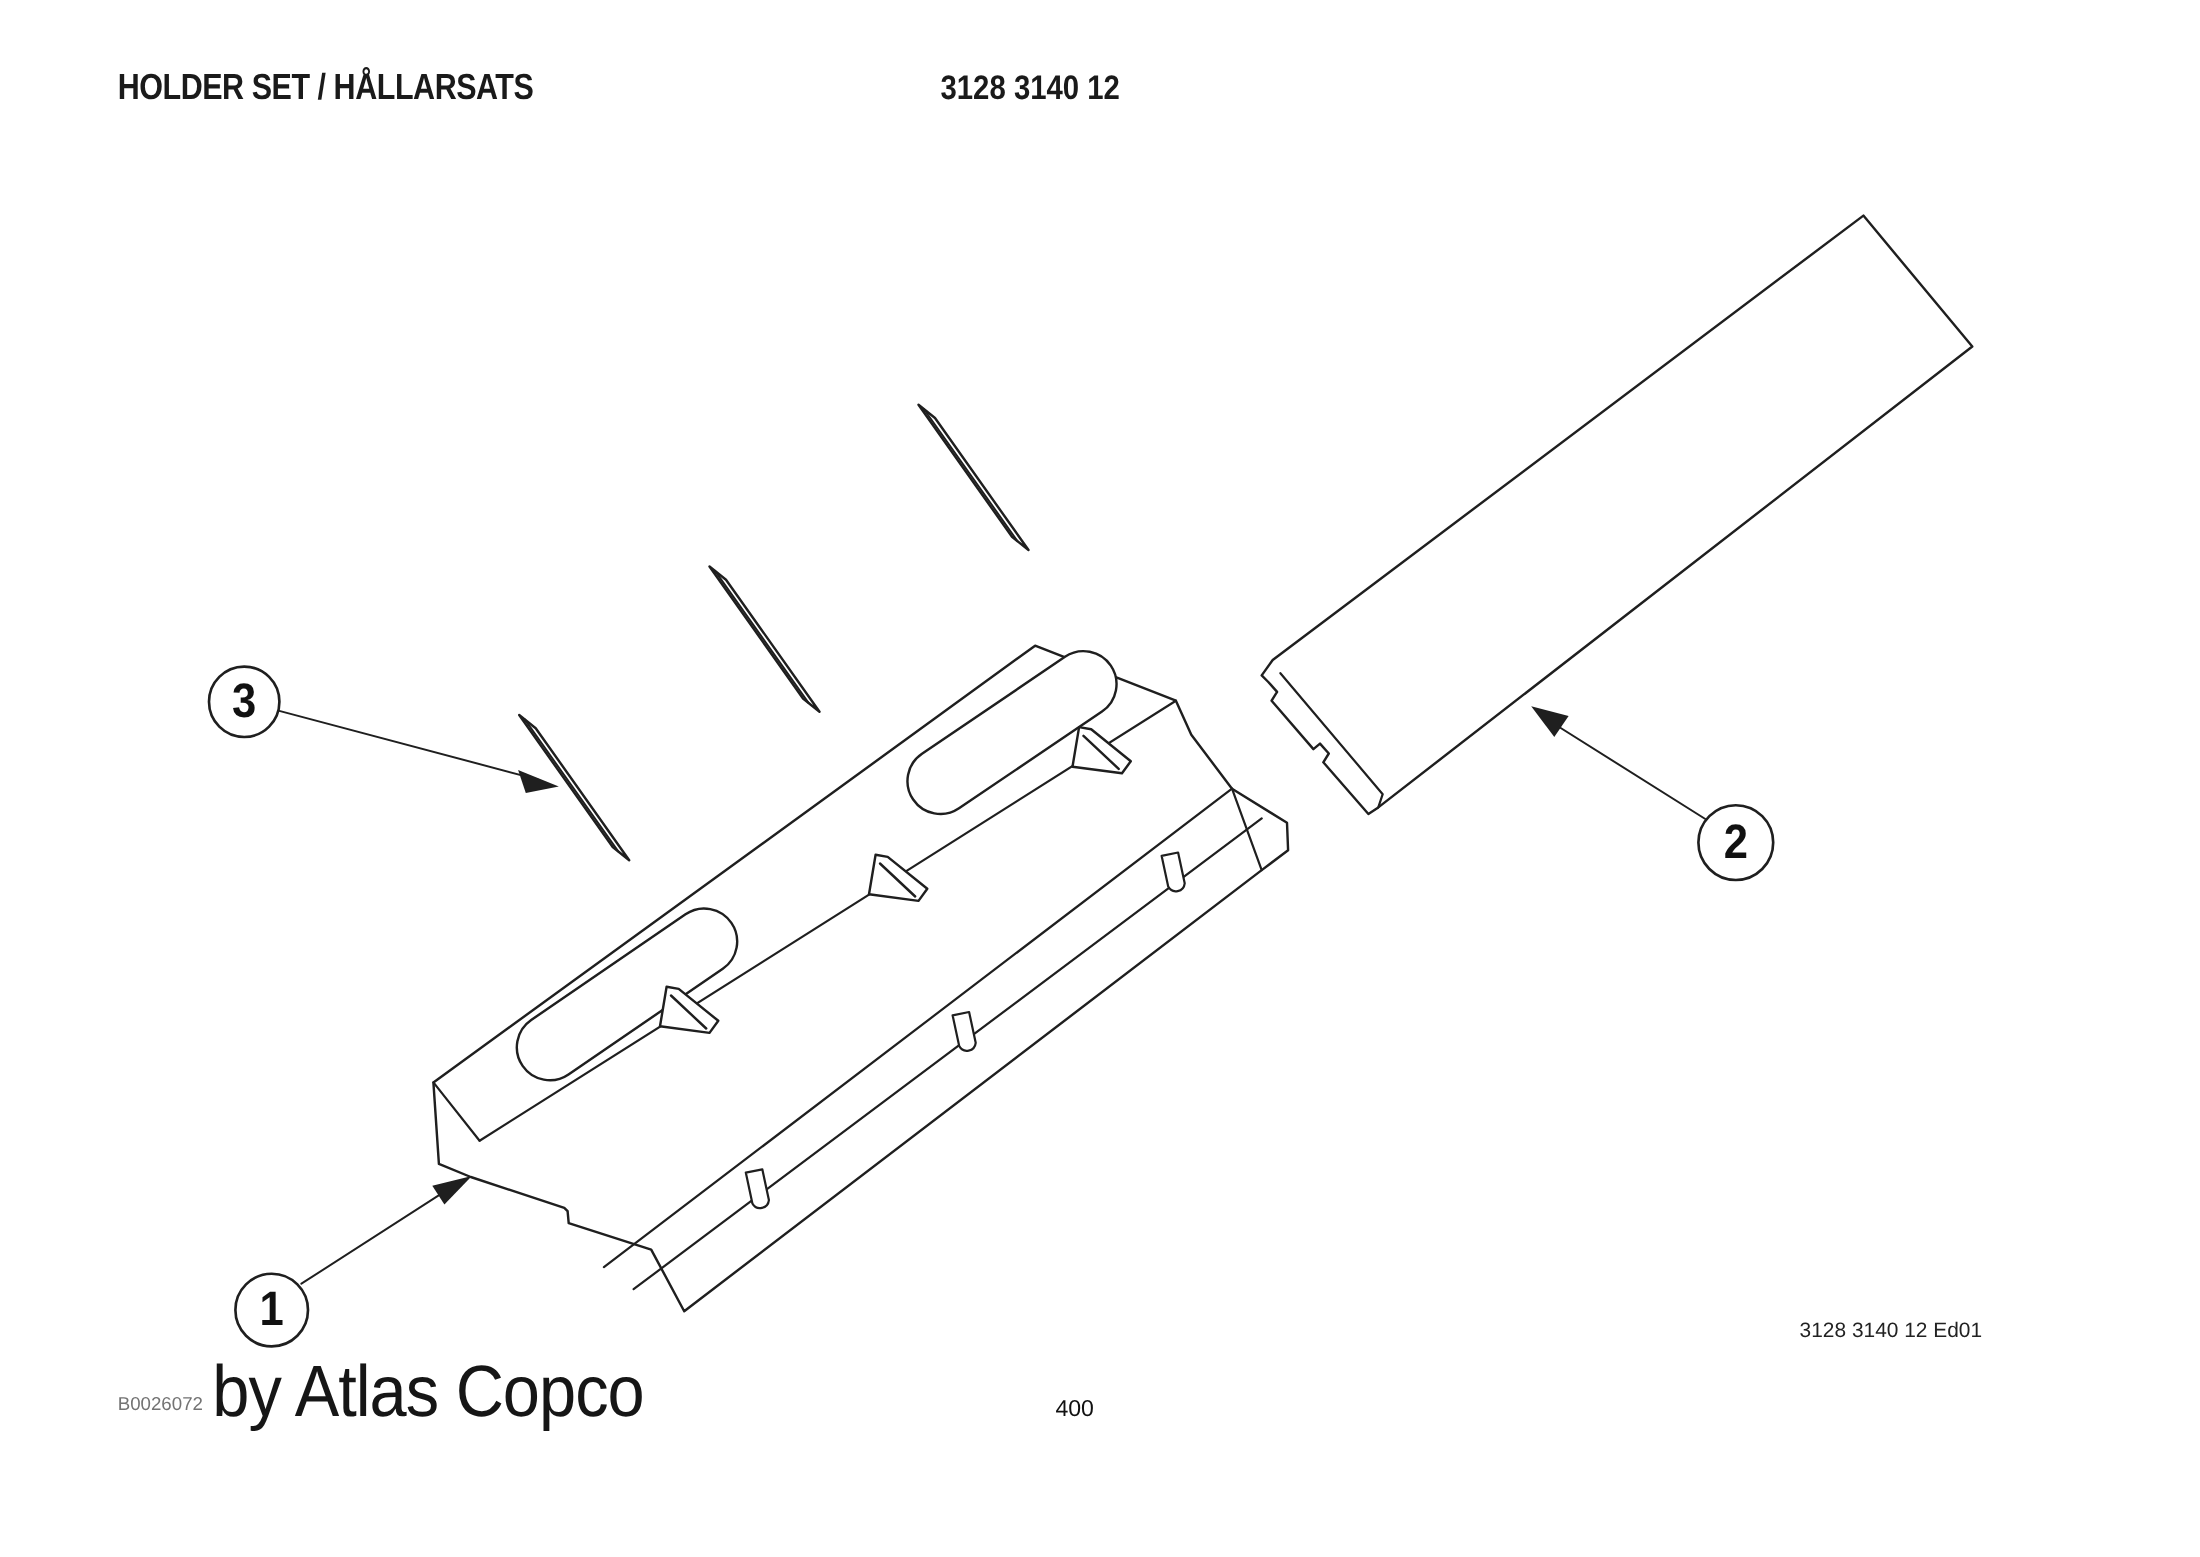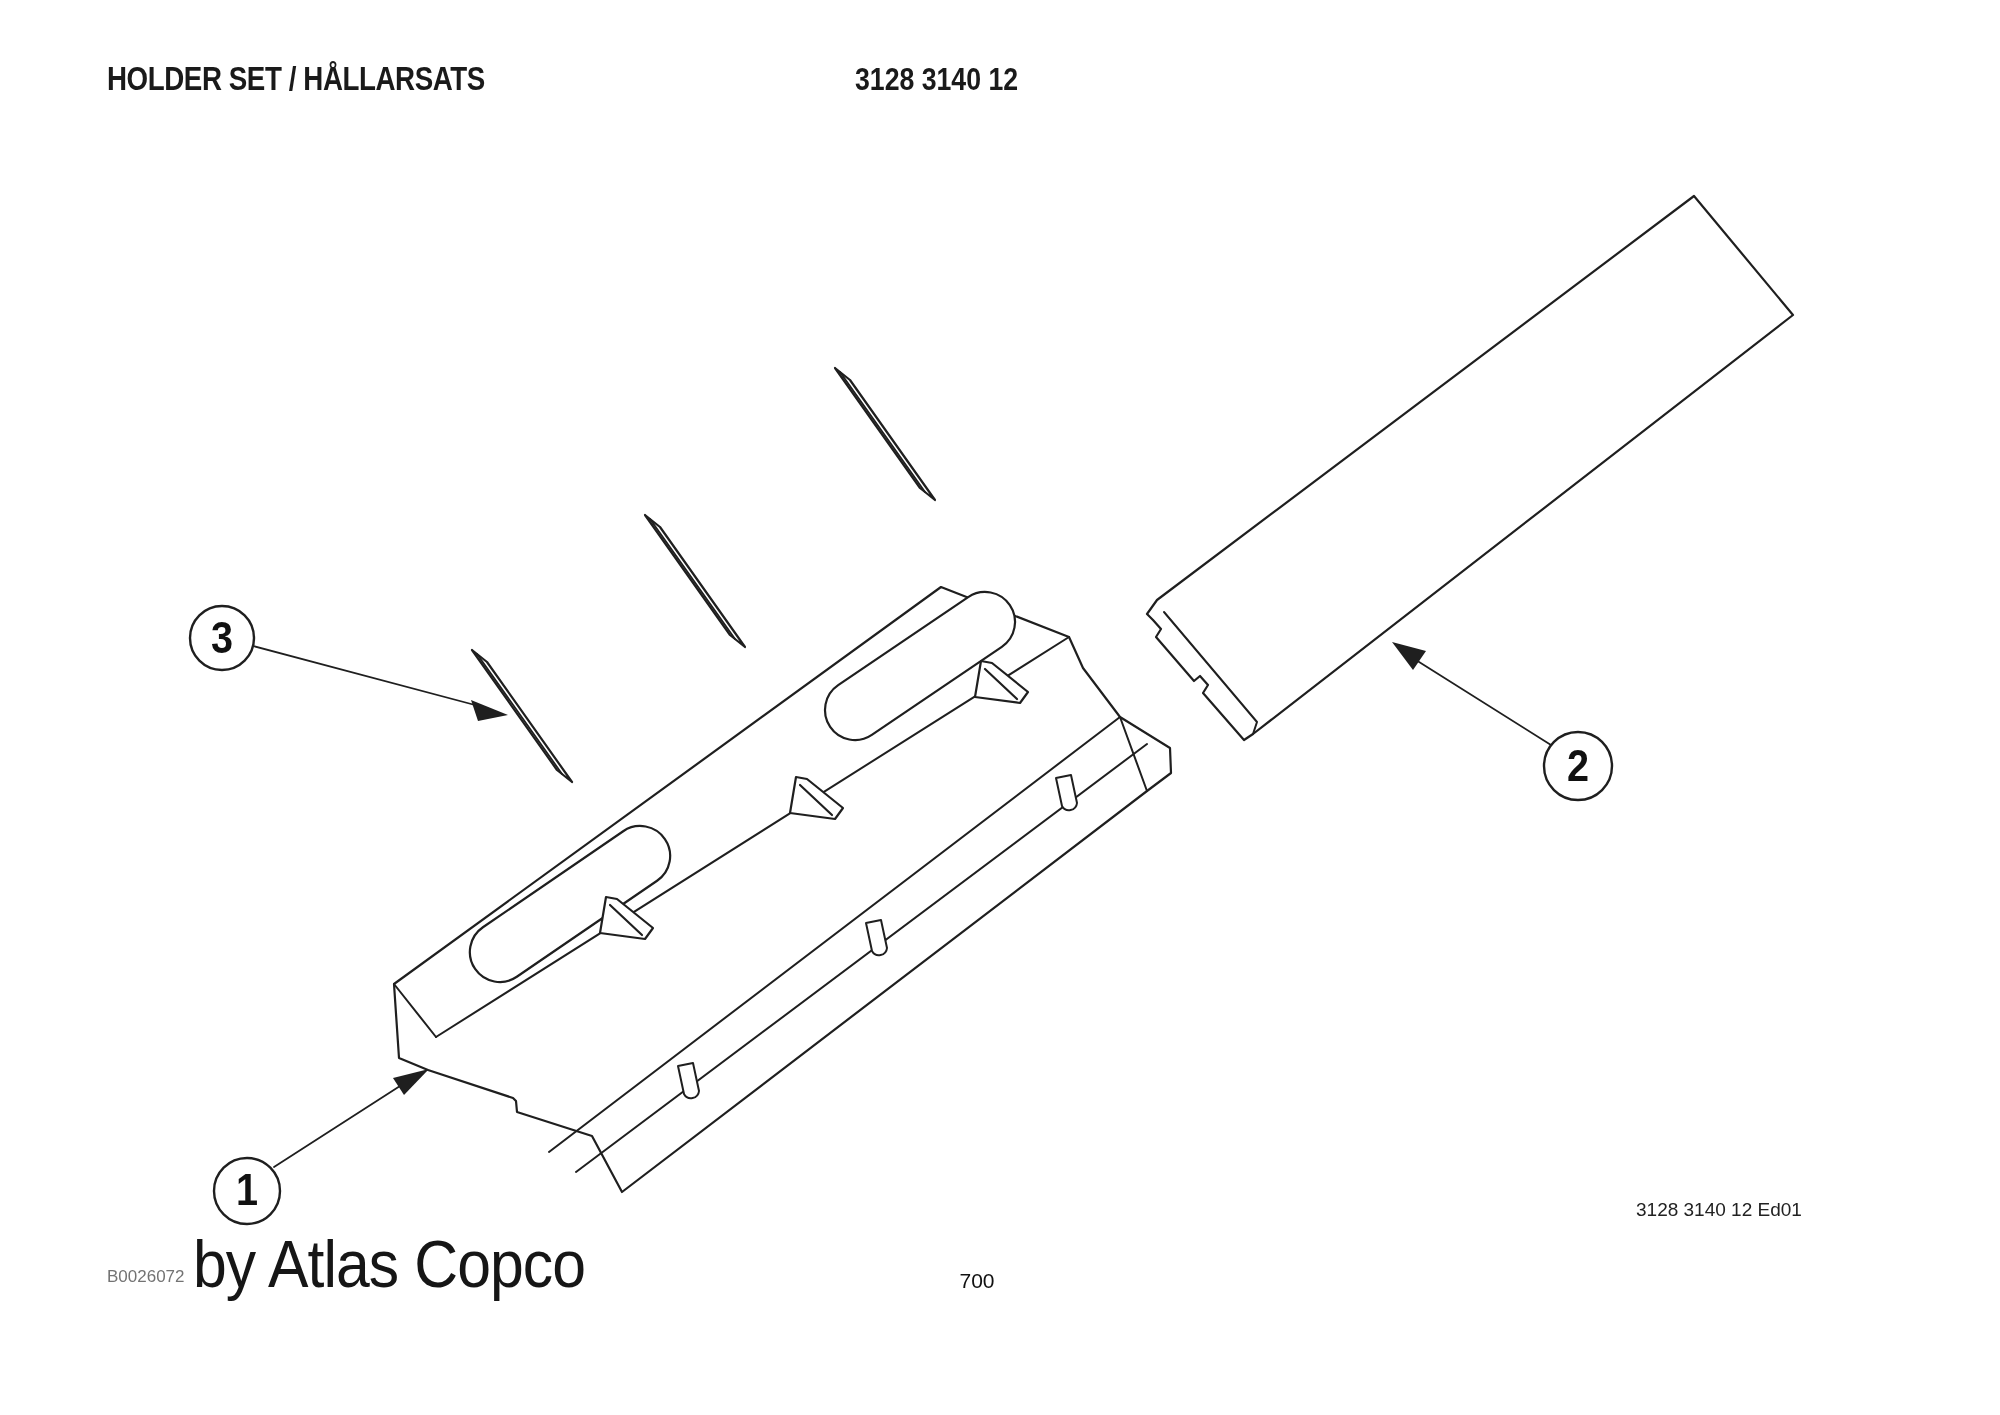--- a/index.html
+++ b/index.html
@@ -132,15 +132,15 @@
   <div class="txt doc-title">HOLDER SET / HÅLLARSATS</div>
   <div class="txt doc-partno">3128 3140 12</div>
 
   <div class="balloon-digit d1">1</div>
   <div class="balloon-digit d2">2</div>
   <div class="balloon-digit d3">3</div>
 
   <div class="txt edition">3128 3140 12 Ed01</div>
   <div class="txt figcode">B0026072</div>
   <div class="txt brand">by Atlas Copco</div>
-  <div class="txt pageno">700</div>
+  <div class="txt pageno">400</div>
 
 </div>
 
 </body></html>

